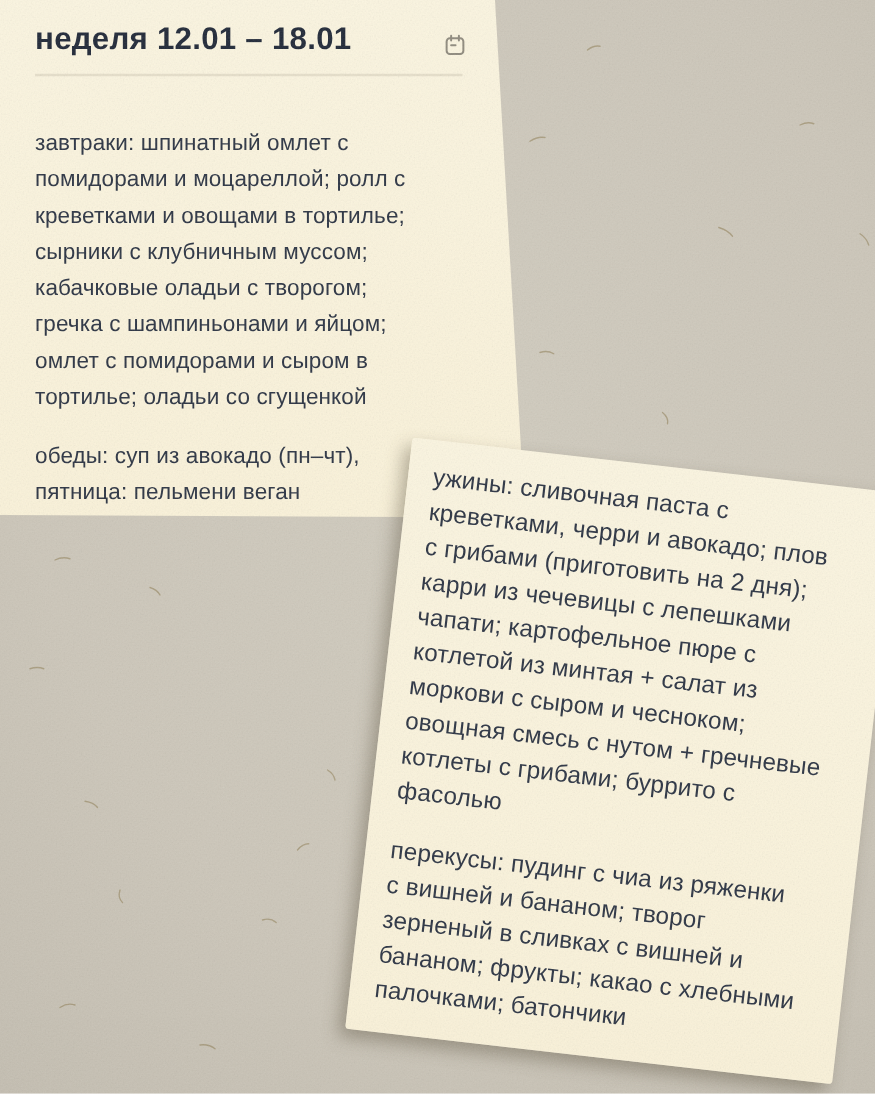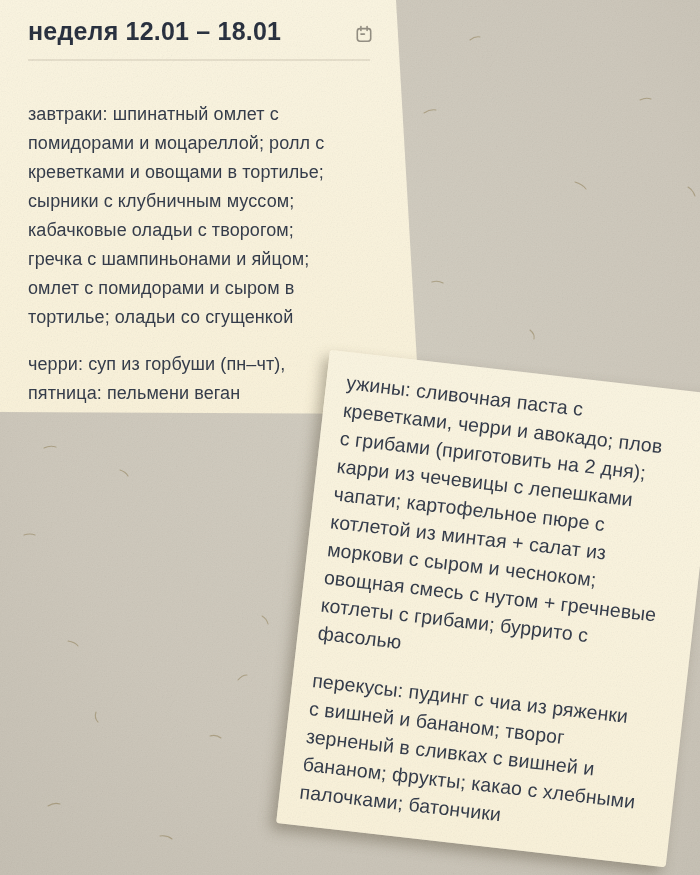--- a/index.html
+++ b/index.html
@@ -20,21 +20,21 @@
   }
   .card-week {
     left:0; top:0;
     width:421px; height:415px;
     clip-path:polygon(0 0, 396px 0, 420px 414px, 0 412px);
     padding:16px 28px 0 28px;
     filter:drop-shadow(2px 5px 7px rgba(96,88,66,0.45));
     z-index:2;
   }
   .card-week-head {
-    display:flex; align-items:center; justify-content:space-between;
+    display:flex; align-items:flex-end; justify-content:space-between;
     width:346px;
   }
   .week-title {
     font-size:25px; font-weight:700; line-height:30px;
     color:#1f2736; letter-spacing:0.2px;
     margin:0;
   }
   .cal-icon { margin-top:5px; flex:0 0 auto; }
   .divider {
     width:342px; height:0;
@@ -110,21 +110,21 @@
     </div>
     <div class="divider"></div>
     <p class="para breakfasts">завтраки: шпинатный омлет с
 помидорами и моцареллой; ролл с
 креветками и овощами в тортилье;
 сырники с клубничным муссом;
 кабачковые оладьи с творогом;
 гречка с шампиньонами и яйцом;
 омлет с помидорами и сыром в
 тортилье; оладьи со сгущенкой</p>
-    <p class="para lunches">черри: суп из горбуши (пн–чт),
+    <p class="para lunches">обеды: суп из авокадо (пн–чт),
 пятница: пельмени веган</p>
   </div>
 
   <div class="card card-meals">
     <p class="para2 dinners">ужины: сливочная паста с
 креветками, черри и авокадо; плов
 с грибами (приготовить на 2 дня);
 карри из чечевицы с лепешками
 чапати; картофельное пюре с
 котлетой из минтая + салат из

